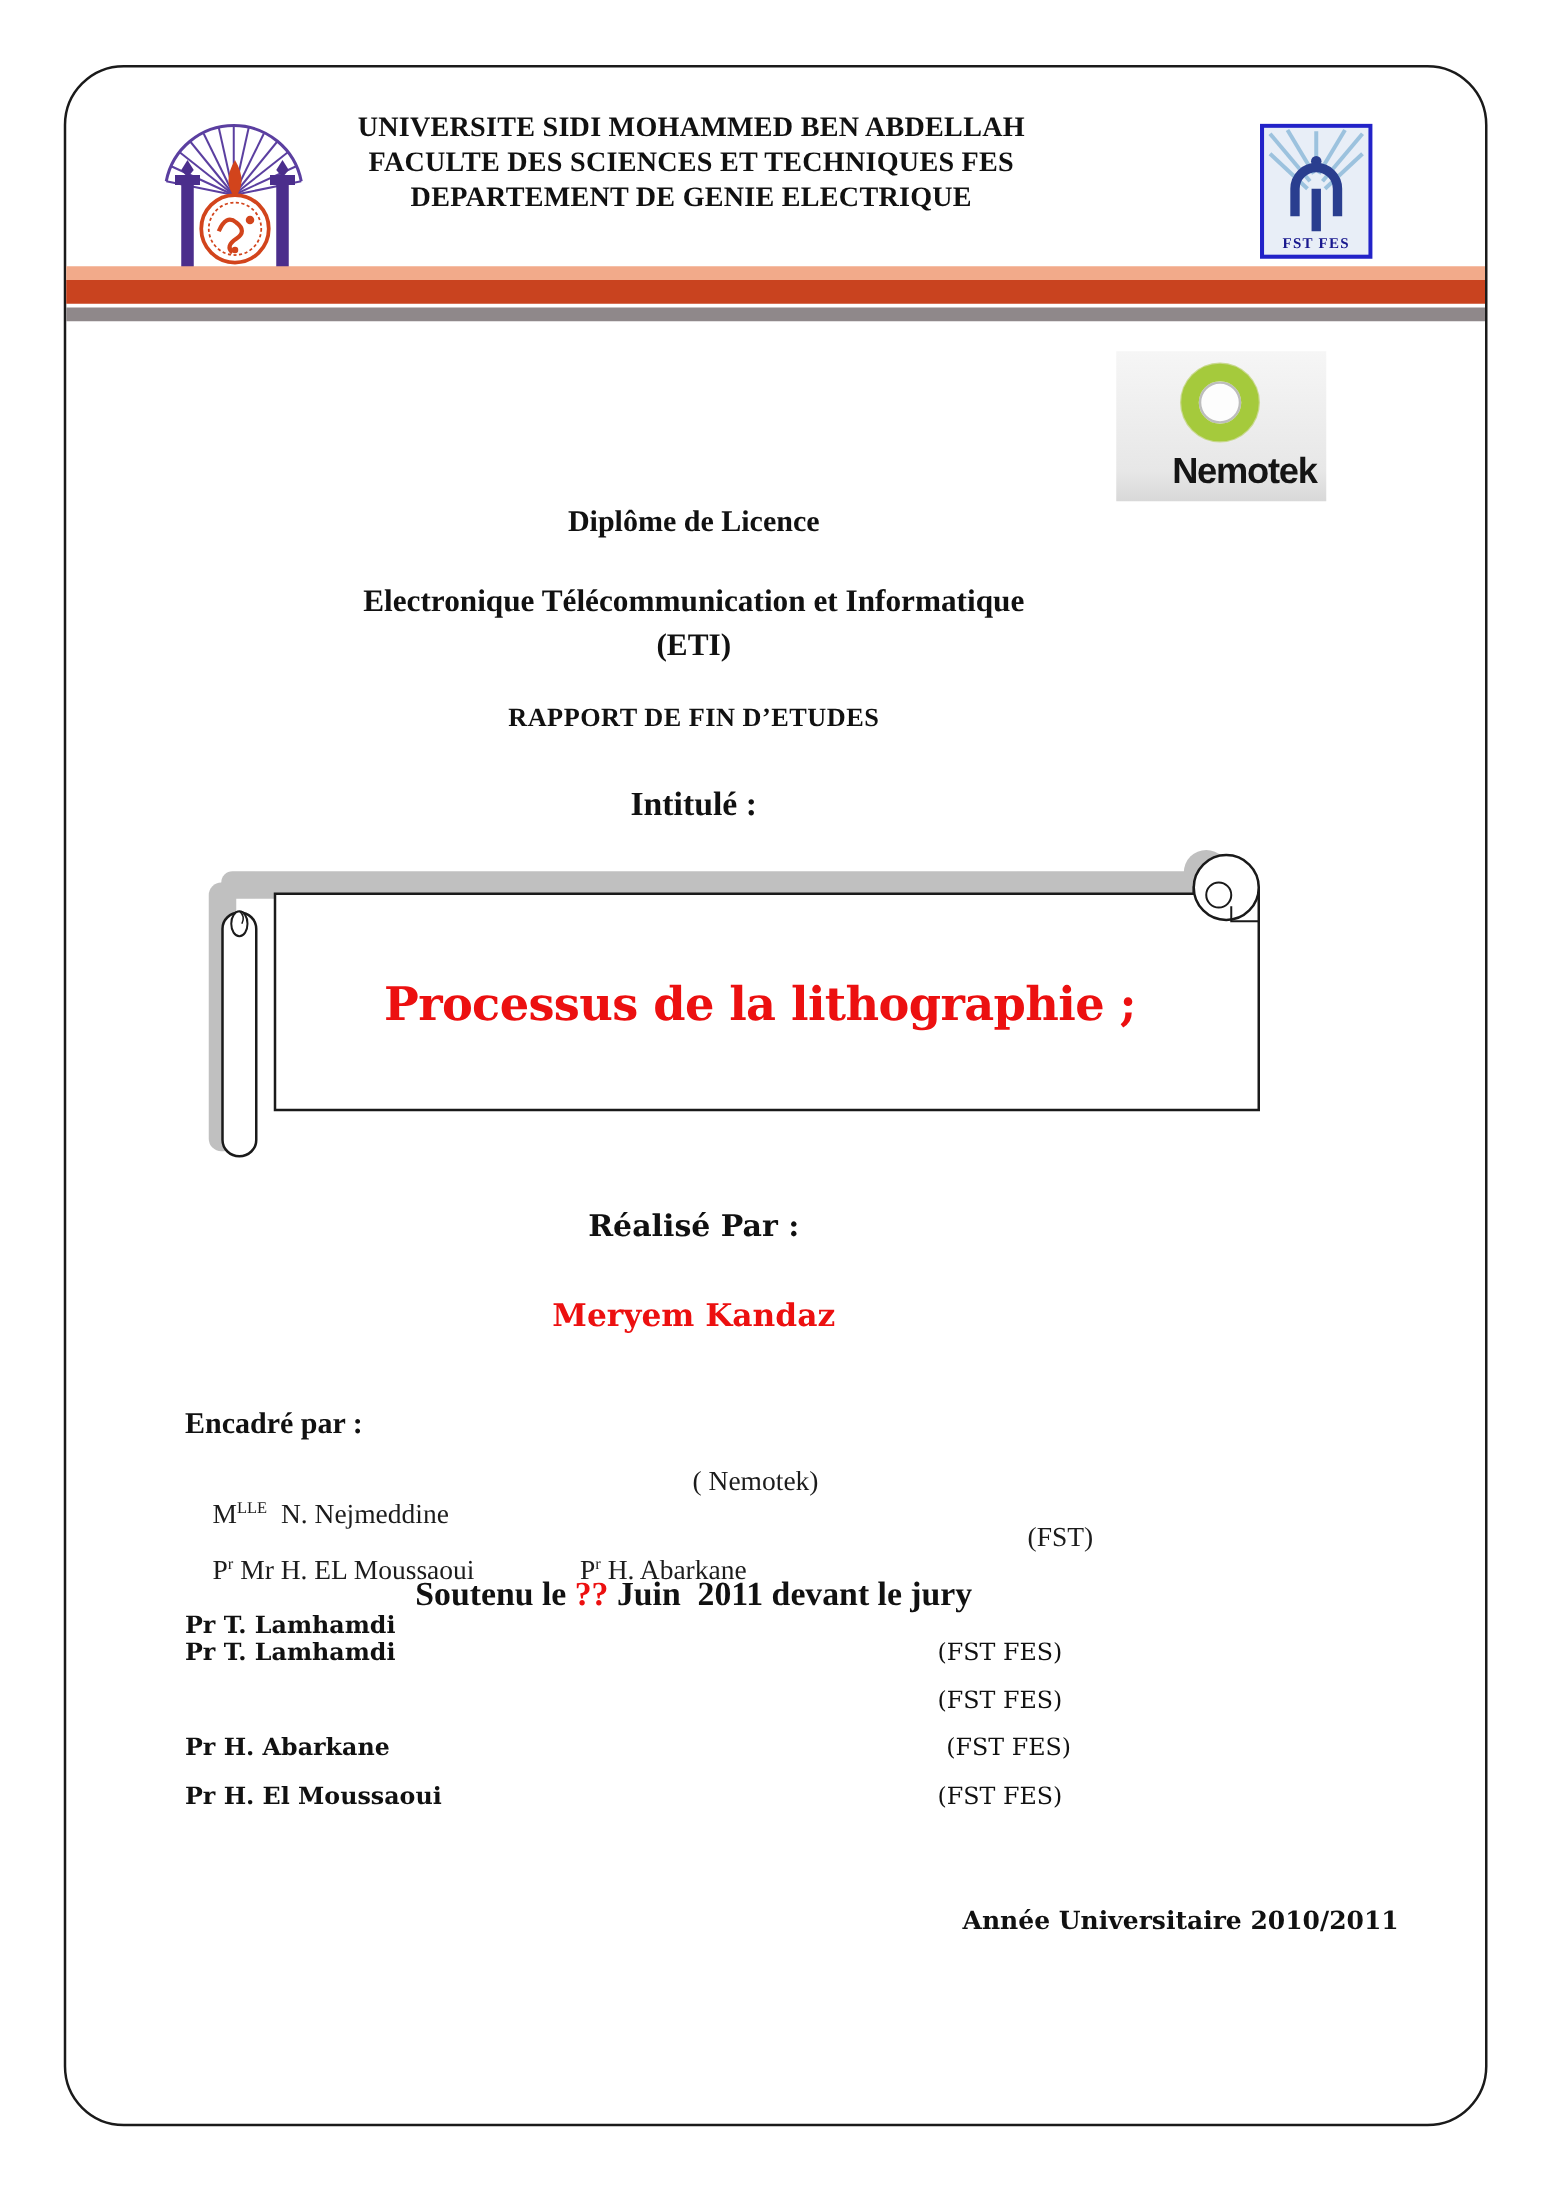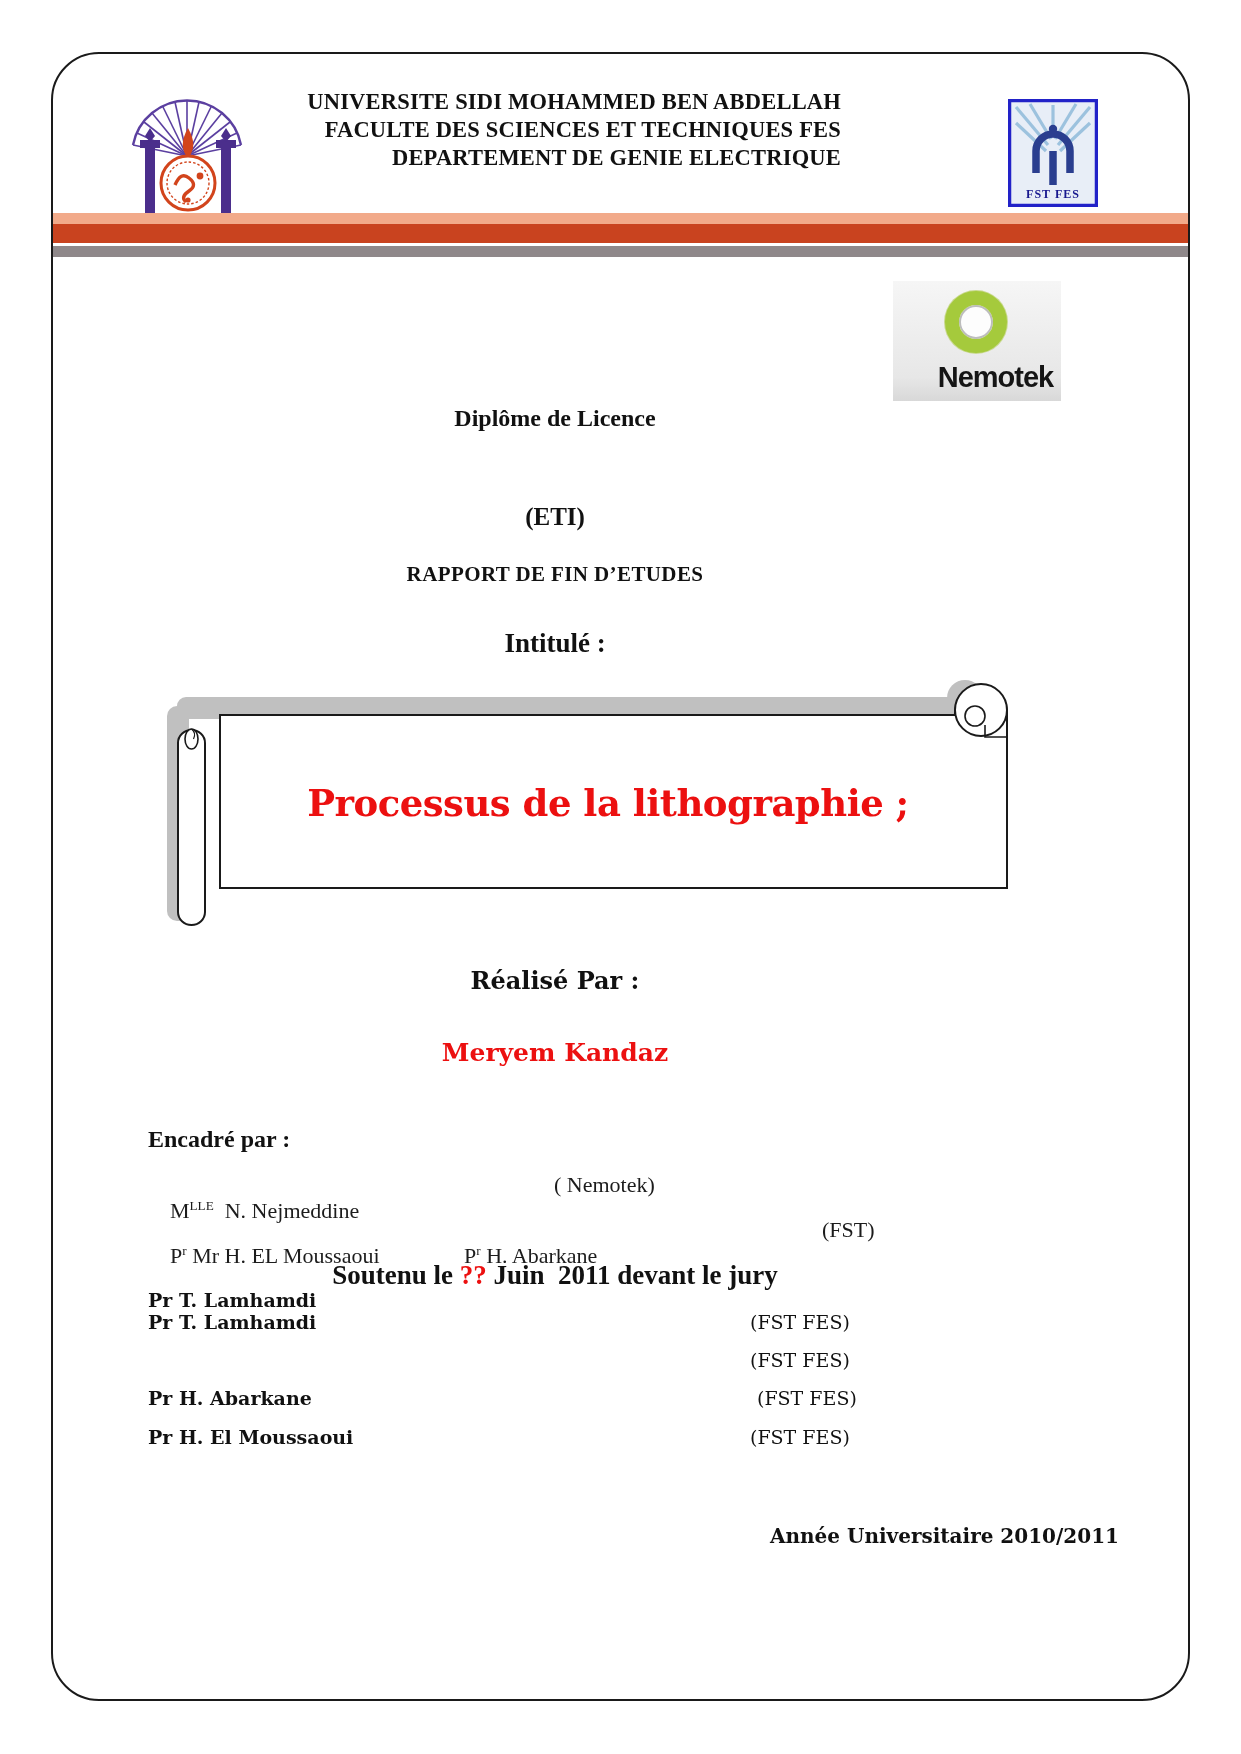--- a/index.html
+++ b/index.html
@@ -9,22 +9,22 @@
     font-family:"Liberation Serif", serif; color:#111;
     overflow:hidden;
   }
   .abs { position:absolute; }
   #page-border {
     position:absolute; left:51px; top:52px; width:1139px; height:1649px;
     border:2.5px solid #1a1a1a; border-radius:48px;
   }
   
   .header-block {
-    position:absolute; left:241px; top:88px; width:600px;
-    text-align:right; font-weight:bold; font-size:22.5px; line-height:28px;
+    position:absolute; left:253px; top:88px; width:600px;
+    text-align:center; font-weight:bold; font-size:22.5px; line-height:28px;
     font-family:"Liberation Serif", serif; letter-spacing:0.2px;
   }
   
   .bar { position:absolute; left:53px; width:1135px; }
   .bar-salmon { top:213px; height:11px; }
   .bar-orange { top:224px; height:19px; }
   .bar-gray   { top:246px; height:11px; }
   
   .nemotek-box {
     position:absolute; left:893px; top:281px; width:168px; height:120px;
@@ -144,20 +144,21 @@
   <div class="bar bar-salmon" style="background:#f2aa8a;"></div>
   <div class="bar bar-orange" style="background:#c9431f;"></div>
   <div class="bar bar-gray" style="background:#8f888a;"></div>
 
   <div class="nemotek-box">
     <div class="nemotek-ring"></div>
     <div class="nemotek-label">Nemotek</div>
   </div>
 
   <div class="cline diploma">Diplôme de Licence</div>
+  <div class="cline program">Electronique Télécommunication et Informatique</div>
   <div class="cline eti">(ETI)</div>
   <div class="cline rapport">RAPPORT DE FIN D’ETUDES</div>
   <div class="cline intitule">Intitulé :</div>
 
   <div class="scroll-wrap">
     <svg width="860" height="260" viewBox="0 0 860 260">
 
       <g fill="#c0c0c0">
         <rect x="12" y="17" width="788" height="22" rx="9"></rect>
         <rect x="2" y="26" width="22" height="215" rx="10"></rect>

